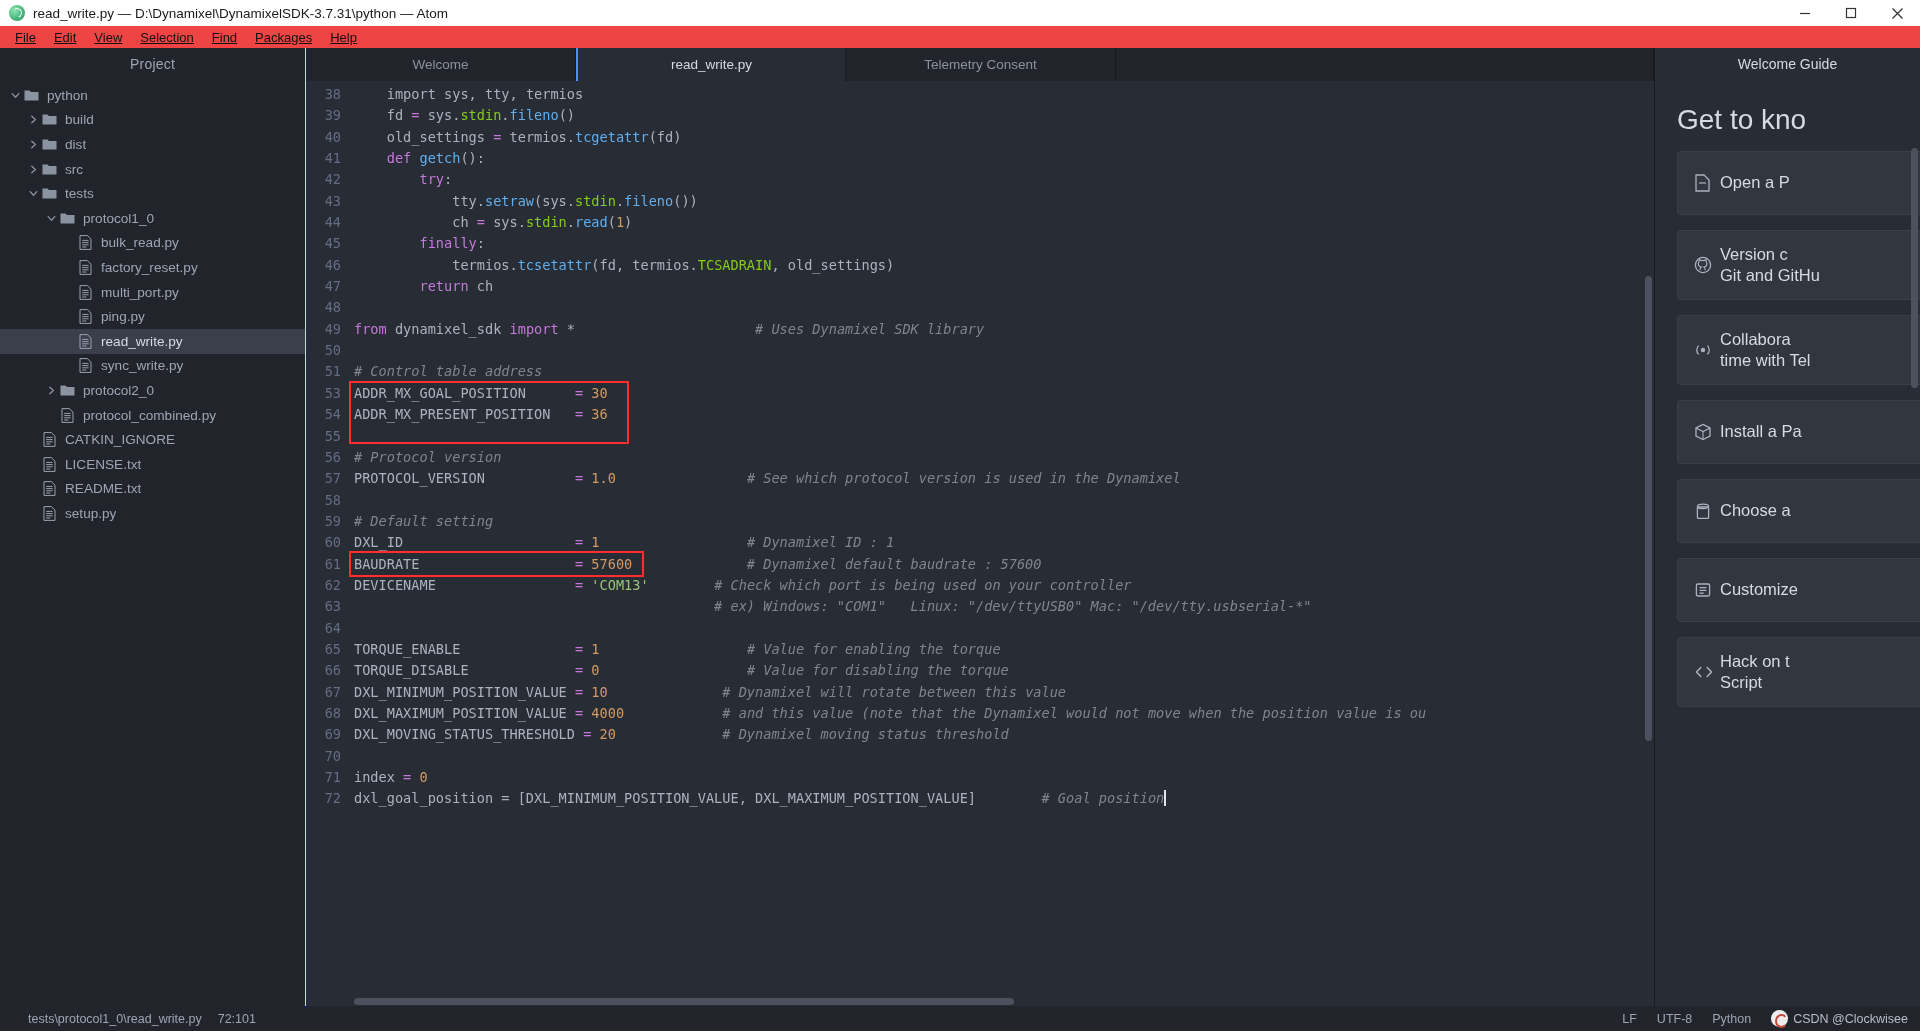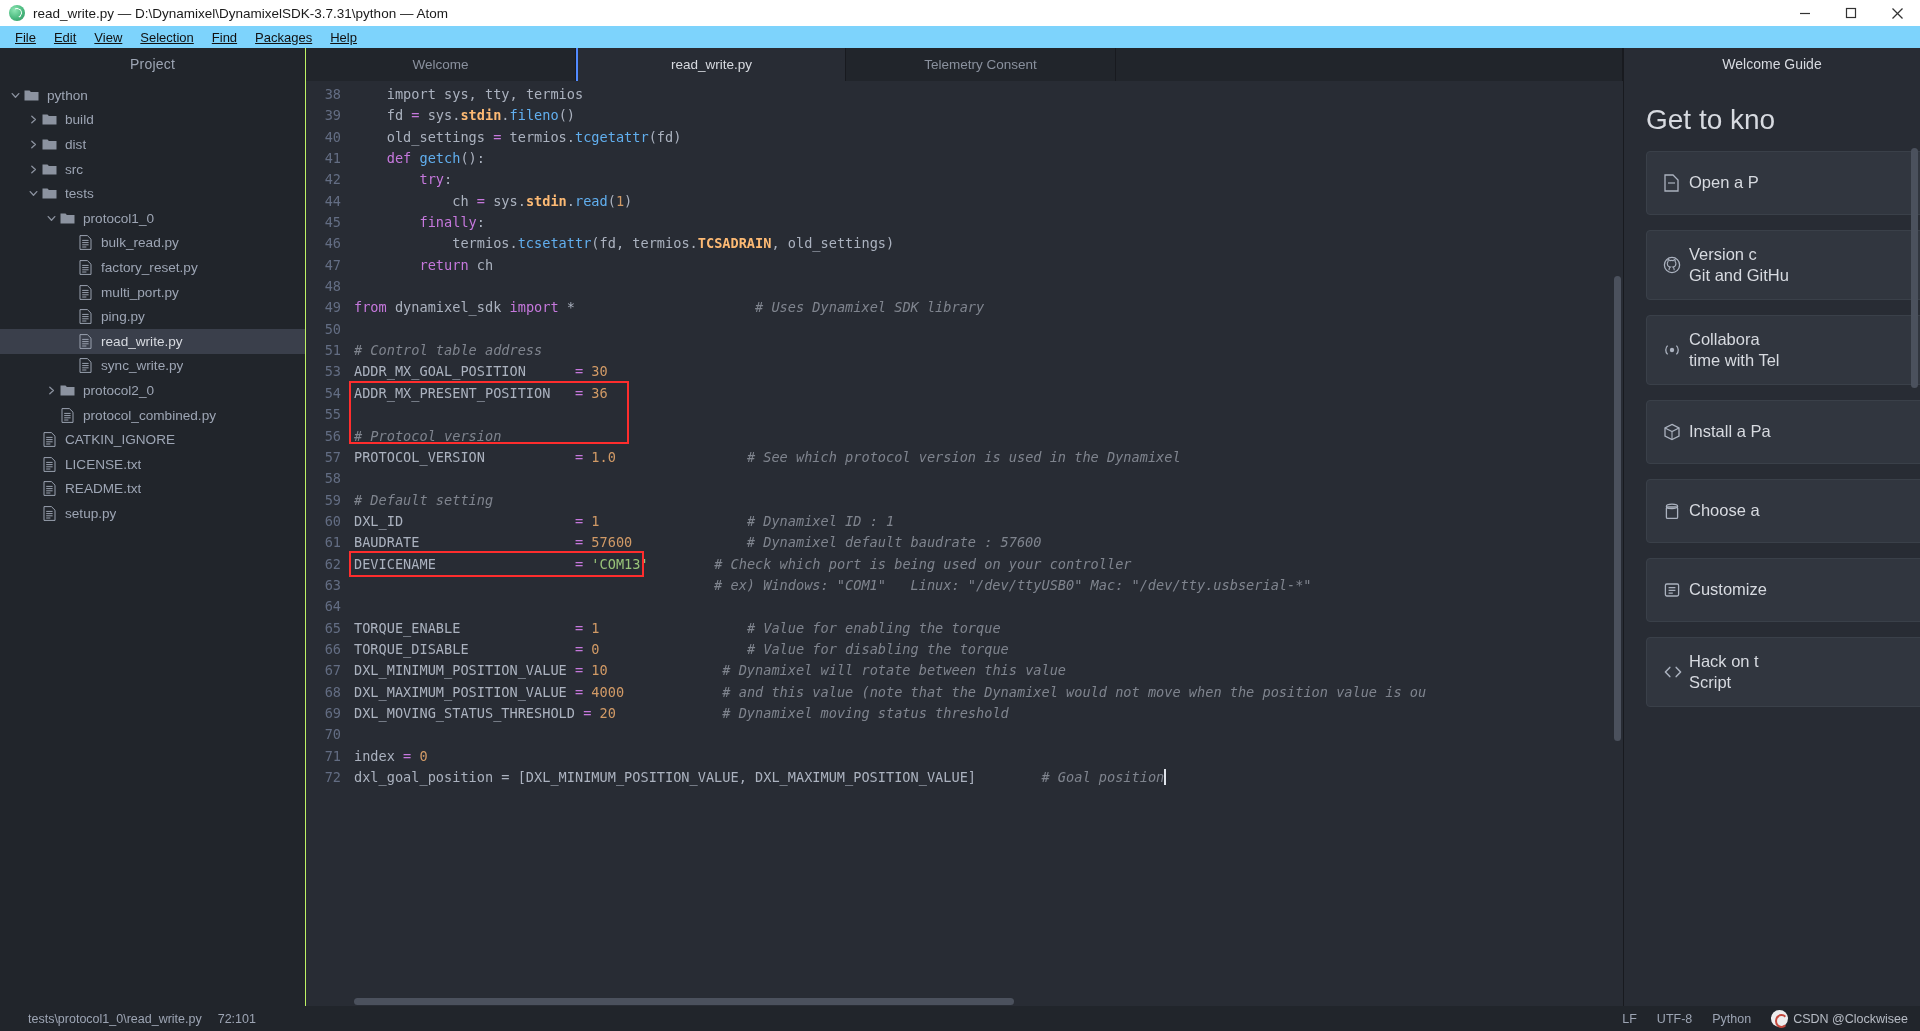--- a/index.html
+++ b/index.html
@@ -33,21 +33,21 @@
   .win-controls { position:absolute; right:0; top:0; height:26px; display:flex; }
   .win-btn {
     width:46px; height:26px; display:flex; align-items:center; justify-content:center;
     color:#333; font-size:15px; line-height:1;
   }
   .win-btn.close { font-size:17px; }
   .win-btn svg { display:block; }
 
   
   .menubar {
-    height:22px; background:#7dd3fc; color:#111;
+    height:22px; background:#ef4444; color:#111;
     display:flex; align-items:center; flex:none;
     font-size:13px; padding-left:6px;
   }
   .menu-item { padding:0 9px; white-space:nowrap; }
   .menu-item u { text-decoration:underline; }
 
   
   .bodyrow { flex:1; display:flex; min-height:0; background:#282c34; }
 
   
@@ -94,21 +94,21 @@
     padding-top:3px;
   }
   .ln-row { display:flex; height:21.35px; white-space:pre; }
   .gut {
     width:48px; flex:none; text-align:right; padding-right:13px;
     color:#636d83; user-select:none;
   }
   .src { flex:1; color:#abb2bf; position:relative; }
 
   .kw   { color:#c678dd; }          
-  .attr { color:#fdba74;font-weight:bold; }          
+  .attr { color:#84cc16; }          
   .fn   { color:#61afef; }          
   .num  { color:#d19a66; }          
   .str  { color:#98c379; }          
   .cmt  { color:#7f848e; font-style:italic; }
   .op   { color:#c678dd; }          
   .pln  { color:#abb2bf; }
 
   
   .redbox { position:absolute; border:2px solid #ff2d2d; pointer-events:none; }
 
@@ -130,21 +130,21 @@
   .ed-hscroll {
     position:absolute; left:48px; right:11px; bottom:0; height:9px;
   }
   .ed-hthumb {
     position:absolute; left:0; width:660px; height:7px; bottom:1px;
     background:#4b515d; border-radius:4px;
   }
 
   
   .guide-pane {
-    width:297px; flex:none; background:#282c34; position:relative;
+    width:266px; flex:none; background:#282c34; position:relative;
     border-left:1px solid #181a1f; overflow:hidden;
   }
   .guide-title {
     text-align:center; color:#d7dae0; font-size:14px; padding:8px 0 10px;
   }
   .guide-h1 {
     font-size:28px; color:#d7dae0; padding:22px 0 0 22px; white-space:nowrap;
   }
   .guide-card {
     margin:15px 0 0 22px; background:#31363f; border:1px solid #3a4049;
@@ -474,20 +474,21 @@
           </div>
           <div class="tab filler"></div>
         </div>
       <div class="editor">
         <div class="code" id="code">
             <div class="ln-row"><span class="gut">38</span><span class="src"><span class="pln">    </span><span class="pln">import sys, tty, termios</span></span></div>
             <div class="ln-row"><span class="gut">39</span><span class="src"><span class="pln">    fd </span><span class="op">=</span><span class="pln"> sys.</span><span class="attr">stdin</span><span class="pln">.</span><span class="fn">fileno</span><span class="pln">()</span></span></div>
             <div class="ln-row"><span class="gut">40</span><span class="src"><span class="pln">    old_settings </span><span class="op">=</span><span class="pln"> termios.</span><span class="fn">tcgetattr</span><span class="pln">(fd)</span></span></div>
             <div class="ln-row"><span class="gut">41</span><span class="src"><span class="pln">    </span><span class="kw">def</span><span class="pln"> </span><span class="fn">getch</span><span class="pln">():</span></span></div>
             <div class="ln-row"><span class="gut">42</span><span class="src"><span class="pln">        </span><span class="kw">try</span><span class="pln">:</span></span></div>
+            <div class="ln-row"><span class="gut">43</span><span class="src"><span class="pln">            tty.</span><span class="fn">setraw</span><span class="pln">(sys.</span><span class="attr">stdin</span><span class="pln">.</span><span class="fn">fileno</span><span class="pln">())</span></span></div>
             <div class="ln-row"><span class="gut">44</span><span class="src"><span class="pln">            ch </span><span class="op">=</span><span class="pln"> sys.</span><span class="attr">stdin</span><span class="pln">.</span><span class="fn">read</span><span class="pln">(</span><span class="num">1</span><span class="pln">)</span></span></div>
             <div class="ln-row"><span class="gut">45</span><span class="src"><span class="pln">        </span><span class="kw">finally</span><span class="pln">:</span></span></div>
             <div class="ln-row"><span class="gut">46</span><span class="src"><span class="pln">            termios.</span><span class="fn">tcsetattr</span><span class="pln">(fd, termios.</span><span class="attr">TCSADRAIN</span><span class="pln">, old_settings)</span></span></div>
             <div class="ln-row"><span class="gut">47</span><span class="src"><span class="pln">        </span><span class="kw">return</span><span class="pln"> ch</span></span></div>
             <div class="ln-row"><span class="gut">48</span><span class="src"></span></div>
             <div class="ln-row"><span class="gut">49</span><span class="src"><span class="kw">from</span><span class="pln"> dynamixel_sdk </span><span class="kw">import</span><span class="pln"> *</span><span class="pln">                      </span><span class="cmt"># Uses Dynamixel SDK library</span></span></div>
             <div class="ln-row"><span class="gut">50</span><span class="src"></span></div>
             <div class="ln-row"><span class="gut">51</span><span class="src"><span class="cmt"># Control table address</span></span></div>
             <div class="ln-row"><span class="gut">53</span><span class="src"><span class="pln">ADDR_MX_GOAL_POSITION      </span><span class="op">=</span><span class="pln"> </span><span class="num">30</span></span></div>
             <div class="ln-row"><span class="gut">54</span><span class="src"><span class="pln">ADDR_MX_PRESENT_POSITION   </span><span class="op">=</span><span class="pln"> </span><span class="num">36</span></span></div>

